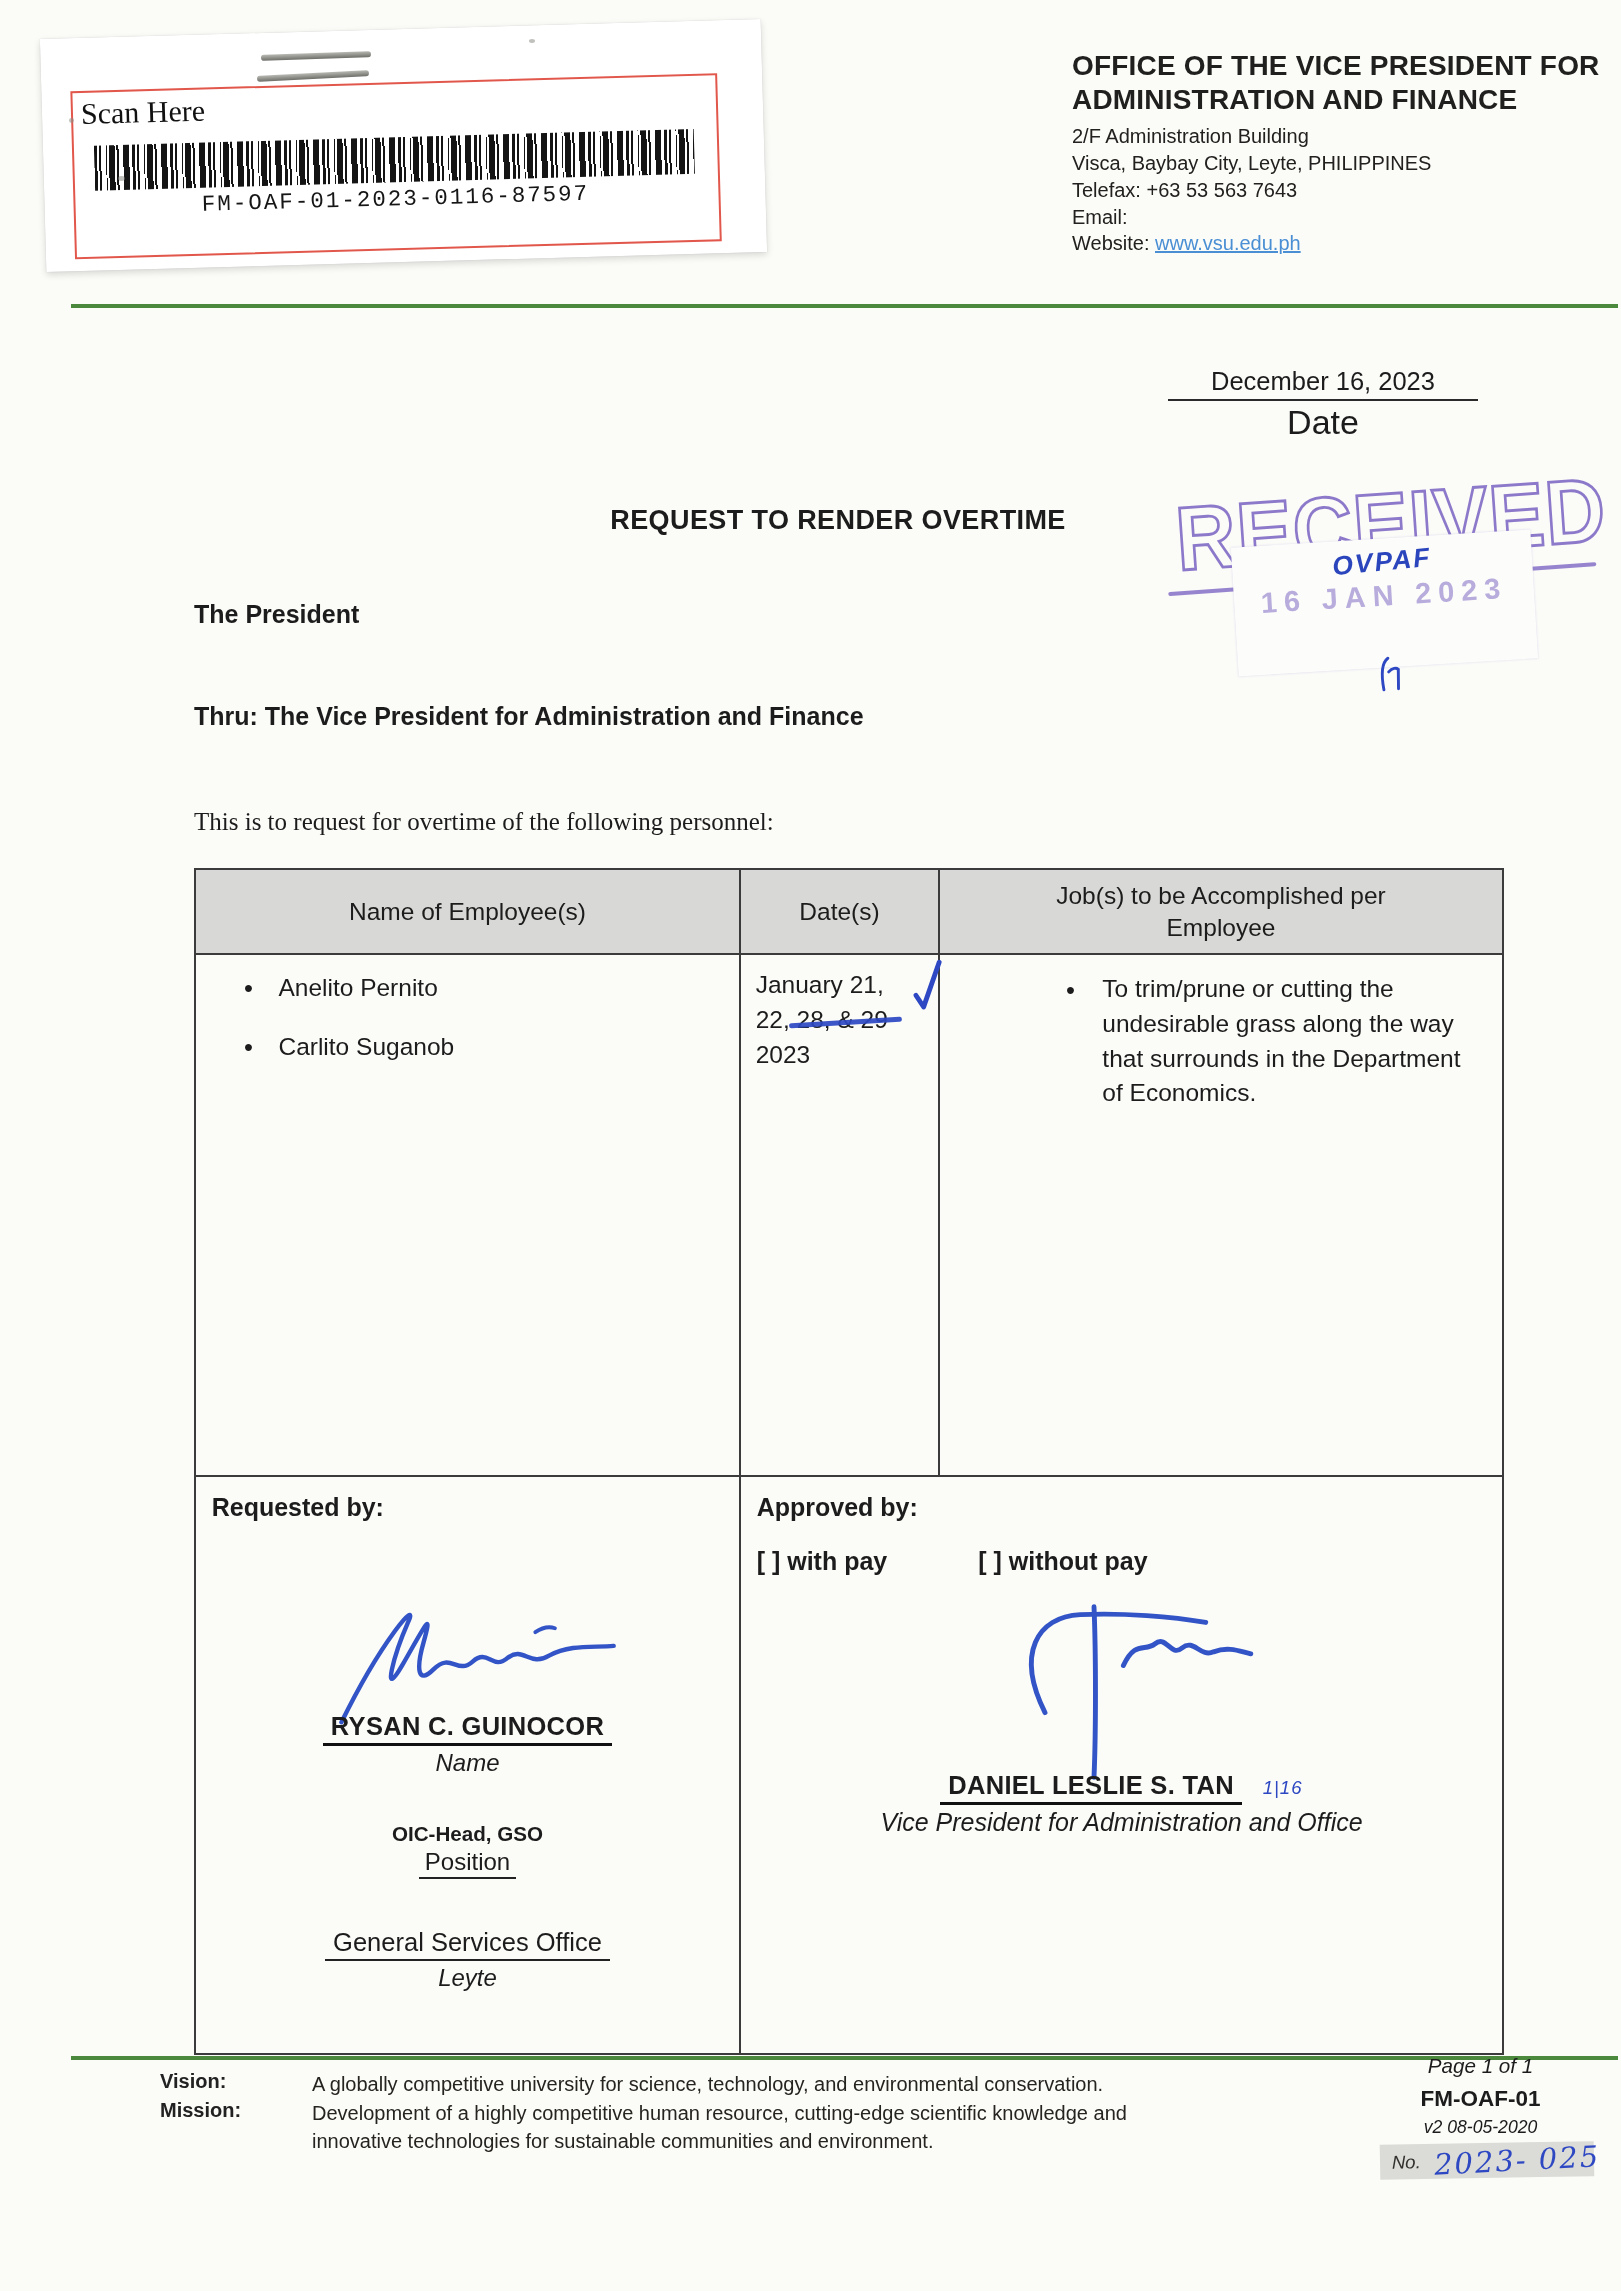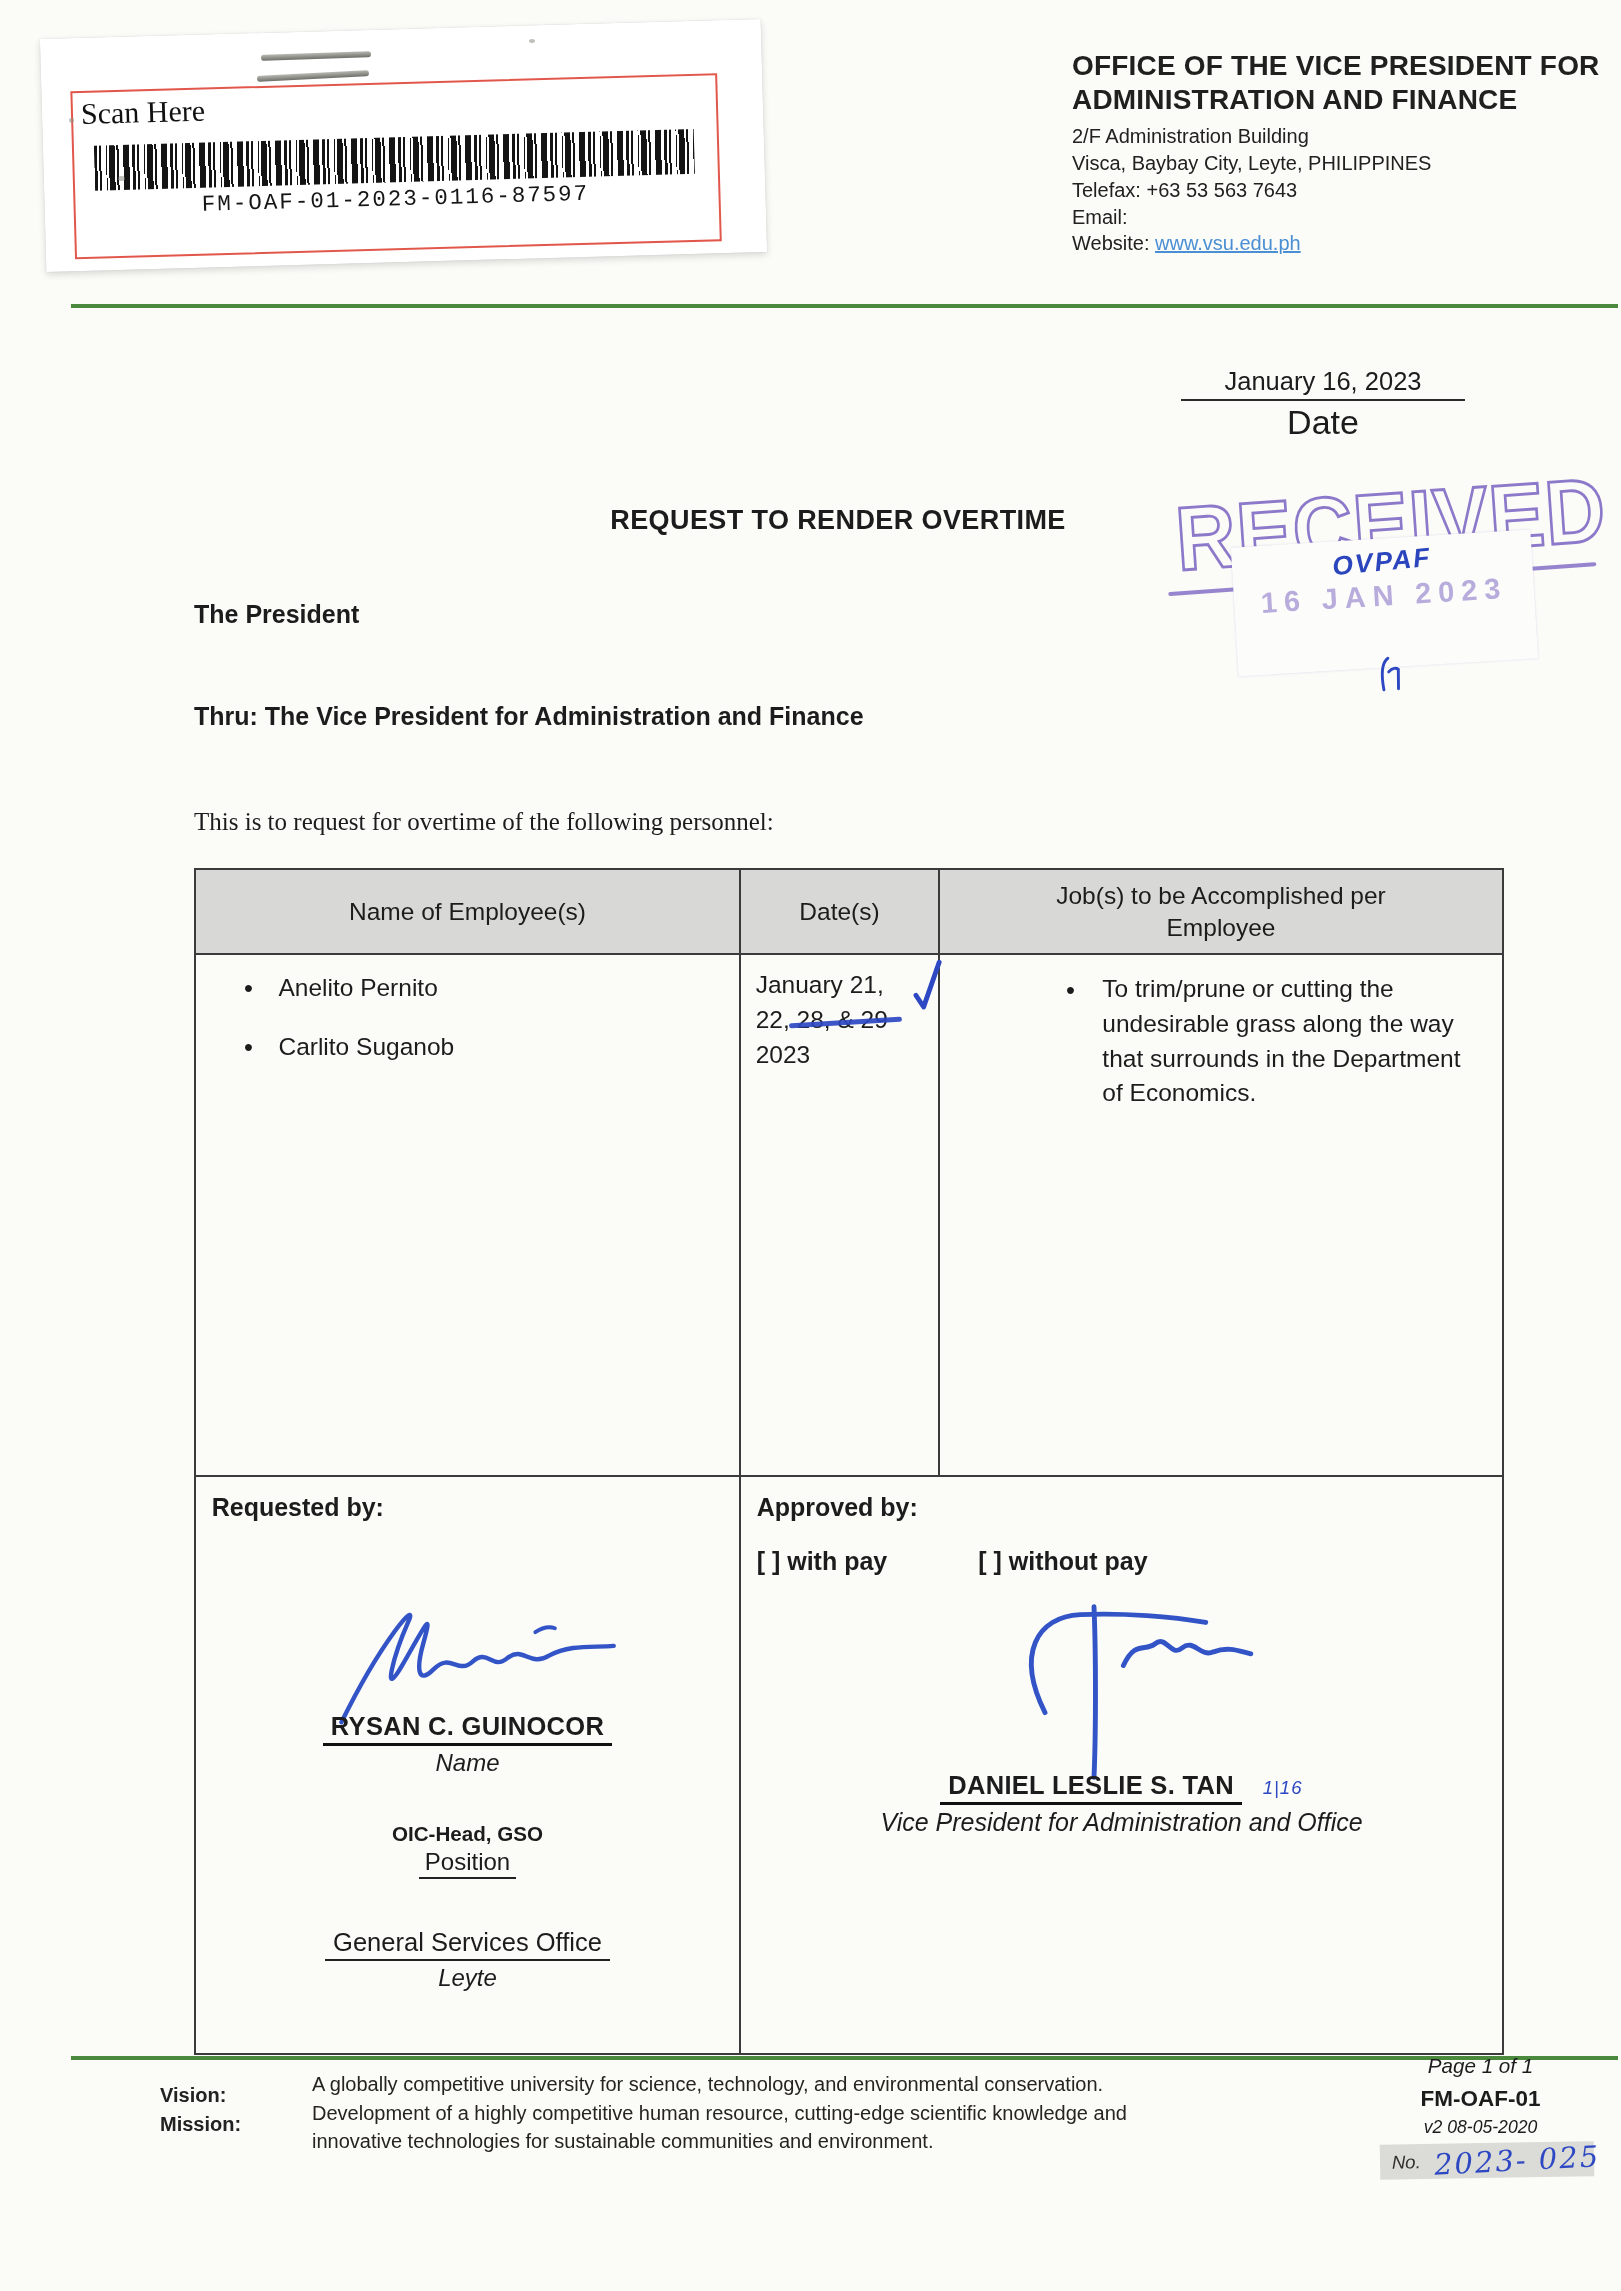--- a/index.html
+++ b/index.html
@@ -86,21 +86,21 @@
   .sig-stack{position:absolute;left:0;right:0;top:235px;text-align:center;}
   .sig-svg{position:absolute;pointer-events:none;}
   .uname{display:inline-block;font-size:25.5px;font-weight:bold;border-bottom:3.4px solid #111;padding:0 7.8px 2px 7.8px;letter-spacing:0.3px;}
   .caption{font-size:24px;font-style:italic;margin-top:2.9px;}
   .pos{font-size:20.6px;font-weight:bold;margin-top:45px;}
   .ulabel{display:inline-block;font-size:24px;border-bottom:2.5px solid #222;padding:0 5.9px 1px 5.9px;margin-top:2px;}
   .office{display:inline-block;font-size:25.5px;border-bottom:2.9px solid #222;padding:0 7.8px 2px 7.8px;margin-top:49px;}
   .annot{font-size:18.6px;color:#2d48c2;font-style:italic;margin-left:21px;letter-spacing:1px;text-align:center;}
 
   
-  .foot-label{position:absolute;left:160px;font-size:20px;font-weight:bold;color:#222;margin-top:14px;}
+  .foot-label{position:absolute;left:160px;font-size:20px;font-weight:bold;color:#222;}
   .foot-text{position:absolute;left:312px;width:907px;font-size:20px;line-height:1.4;color:#26241f;}
   .fr{position:absolute;left:1353px;width:255px;text-align:center;}
   .page-num{top:2054px;font-size:20.6px;font-style:italic;}
   .form-code{top:2086px;font-size:22.5px;font-weight:bold;}
   .form-ver{top:2117px;font-size:17.6px;font-style:italic;}
   .no-strip{position:absolute;left:1380px;top:2143px;width:202px;height:35px;background:#dbdbd7;
     transform:rotate(-1deg);display:flex;align-items:center;padding-left:11.8px;}
   .no-label{font-size:18.6px;font-style:italic;color:#33312d;}
   .no-value{font-size:29px;color:#2d48c2;font-style:italic;margin-left:13.7px;white-space:nowrap;
     transform:rotate(-2deg);letter-spacing:2px;font-family:"DejaVu Serif",serif;}
@@ -129,21 +129,21 @@
       <div>Visca, Baybay City, Leyte, PHILIPPINES</div>
       <div>Telefax: +63 53 563 7643</div>
       <div>Email:</div>
       <div><span>Website: </span><span class="lh-link">www.vsu.edu.ph</span></div>
     </div>
   </div>
 
   <div class="rule r1"></div>
 
   <div class="date-block">
-    <div><span class="date-value">January 16, 2023</span></div>
+    <div><span class="date-value">December 16, 2023</span></div>
     <div class="date-label">Date</div>
   </div>
 
   <div class="doc-title">REQUEST TO RENDER OVERTIME</div>
 
   <div class="stamp">
     <div class="stamp-word">RECEIVED</div>
     <div class="stamp-rule"></div>
     <div class="stamp-box">
       <div class="stamp-office">OVPAF</div>

